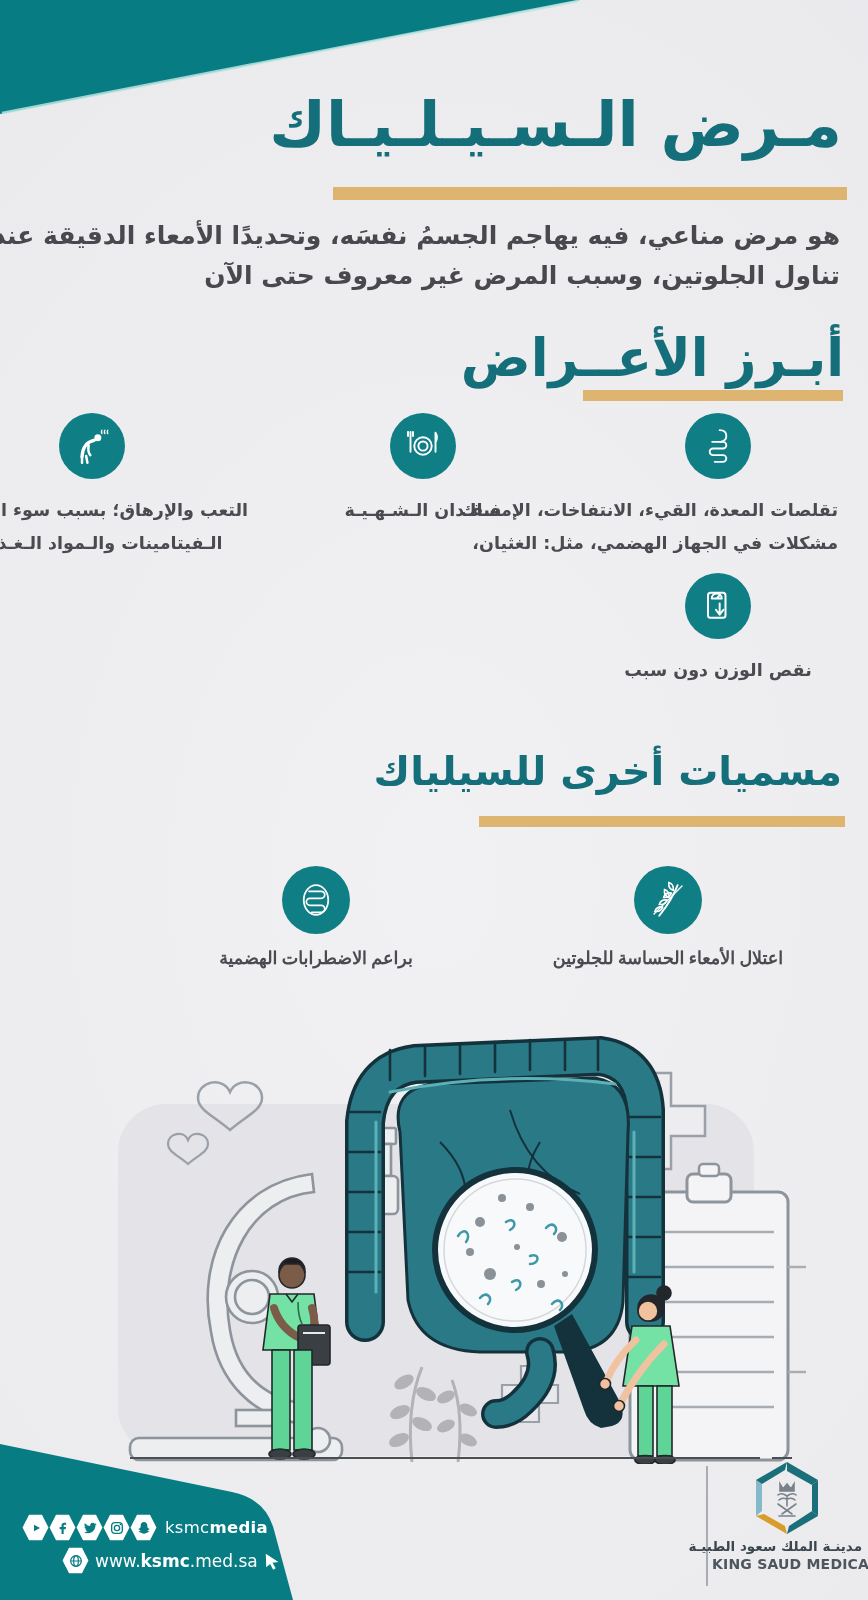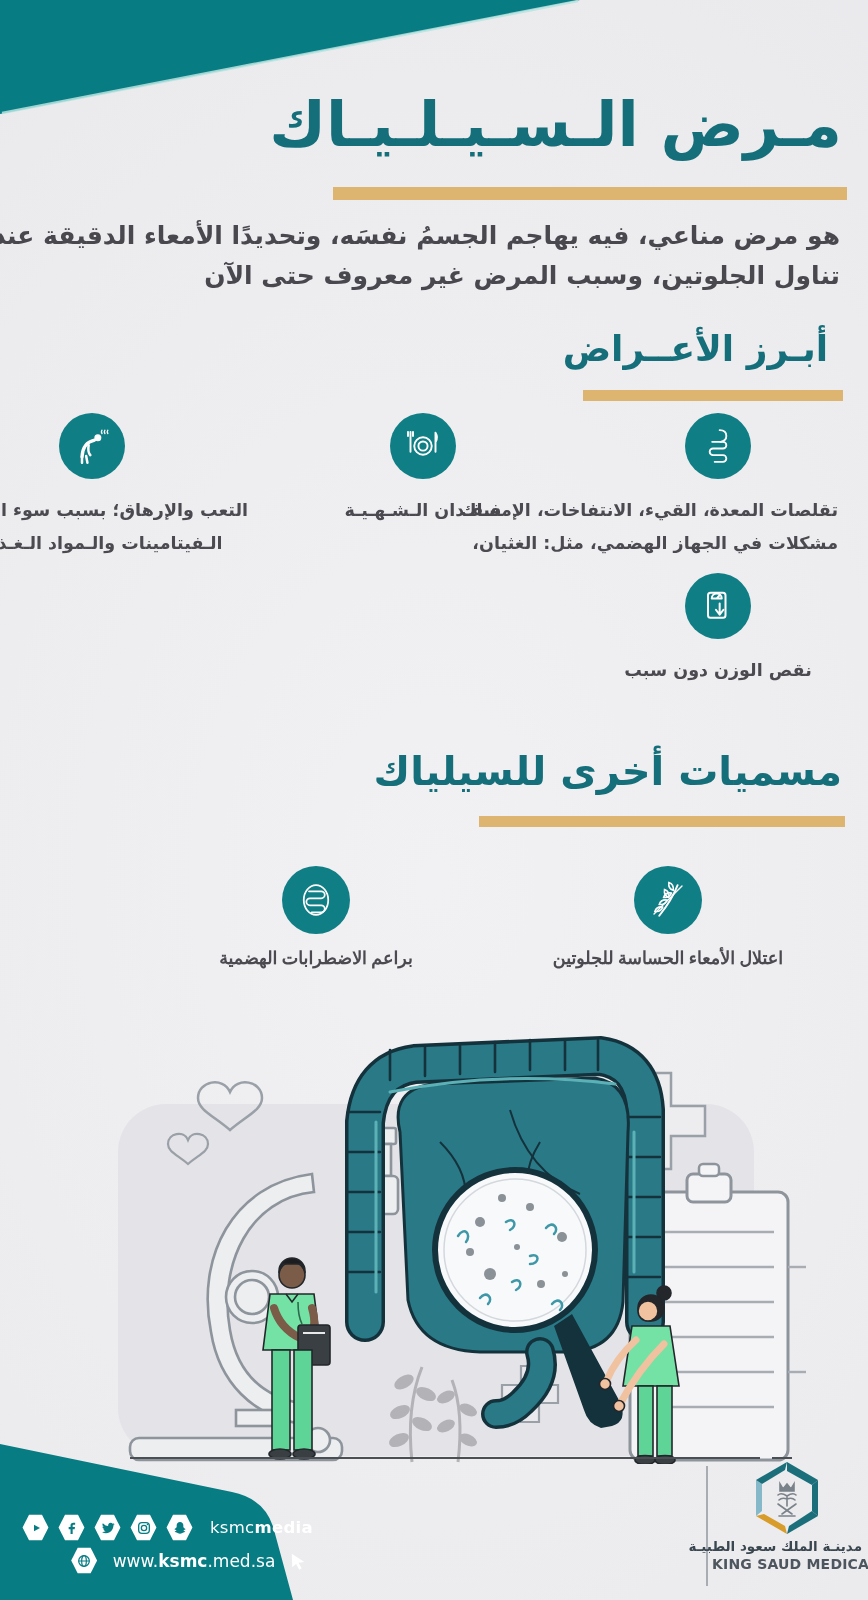--- a/index.html
+++ b/index.html
@@ -15,42 +15,42 @@
   .page-title{
     top:88px;right:26px;text-align:right;direction:rtl;
     font-size:62px;font-weight:bold;color:#156f7a;white-space:nowrap;letter-spacing:1px;
   }
   .title-underline{top:187px;right:21px;width:514px;height:13px;background:#ddb470;}
   .desc{top:216px;right:28px;left:20px;direction:rtl;text-align:right;color:#48484e;
     font-size:25px;line-height:40px;font-weight:600;}
   .desc div{white-space:nowrap;}
   
   .h-sec{direction:rtl;text-align:right;font-weight:bold;color:#156f7a;white-space:nowrap;}
-  .h1{top:328px;right:40px;font-size:36px;}
+  .h1{top:328px;right:24px;font-size:52px;}
   .h1-line{top:390px;right:25px;width:260px;height:11px;background:#ddb470;}
   .h2{top:748px;right:26px;font-size:40px;}
   .h2-line{top:816px;right:23px;width:366px;height:11px;background:#ddb470;}
   
   .sym-grid{top:413px;right:30px;left:30px;display:grid;direction:rtl;
     grid-template-columns:240px 350px 1fr;grid-auto-rows:160px;}
   .cell{text-align:center;}
   .circle{width:66px;height:66px;border-radius:50%;background:#0f7e85;margin:0 auto;
     display:flex;align-items:center;justify-content:center;}
   .cell .lbl{margin-top:15px;color:#4a4a50;font-size:17.5px;line-height:33px;font-weight:600;direction:rtl;}
   .cell .lbl div{white-space:nowrap;}
   
   .name-block{top:866px;width:300px;text-align:center;font-family:Liberation Serif, serif;}
   .nb-right{right:50px;}
   .nb-left{left:166px;}
   .name-block .circle{width:68px;height:68px;}
   .name-block .lbl{margin-top:14px;color:#4a4a50;font-size:17.5px;font-weight:600;direction:rtl;white-space:nowrap;}
   
   .wedge{left:0;bottom:0;}
   .social{left:22px;bottom:26px;color:#fff;}
-  .soc-row{display:flex;align-items:center;gap:9px;justify-content:center;}
+  .soc-row{display:flex;align-items:center;gap:0;}
   .soc-row2{margin-top:6px;margin-left:40px;}
   .hex{width:27px;height:27px;background:#fff;display:flex;align-items:center;justify-content:center;
     clip-path:polygon(26% 3%,74% 3%,98% 50%,74% 97%,26% 97%,2% 50%);}
   .hex svg{width:16px;height:16px;}
   .handle{font-size:16.5px;margin-right:4px;margin-left:8px;letter-spacing:.3px;}
   .urltxt{font-size:17px;margin:0 6px;}
   .logo-riyadh{left:520px;top:1468px;width:182px;text-align:center;}
   .logo-riyadh .ar{font-size:15.5px;font-weight:bold;color:#0d5c4f;direction:rtl;white-space:nowrap;}
   .logo-riyadh .en{font-size:11.5px;color:#4a4a4a;font-family:"DejaVu Serif",serif;white-space:nowrap;margin-top:2px;}
   .logo-div{left:706px;top:1466px;width:2px;height:120px;background:#a7adb2;}

